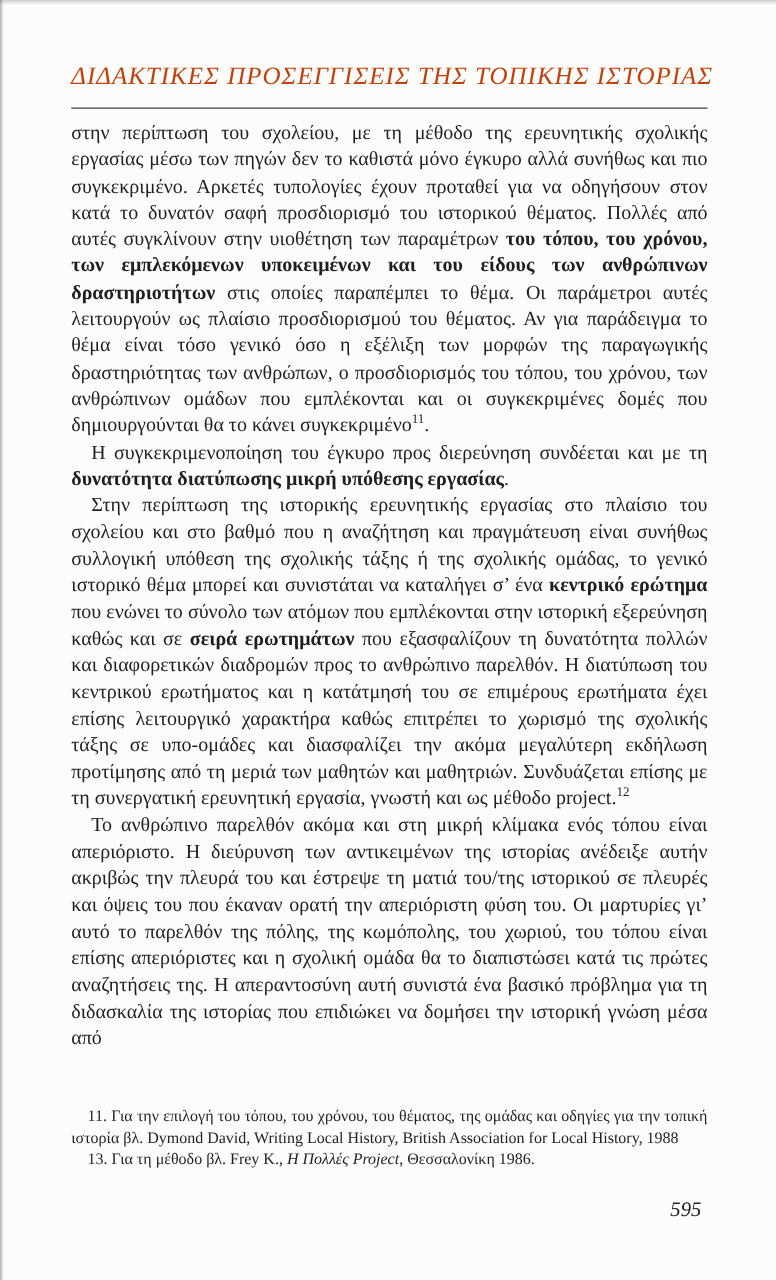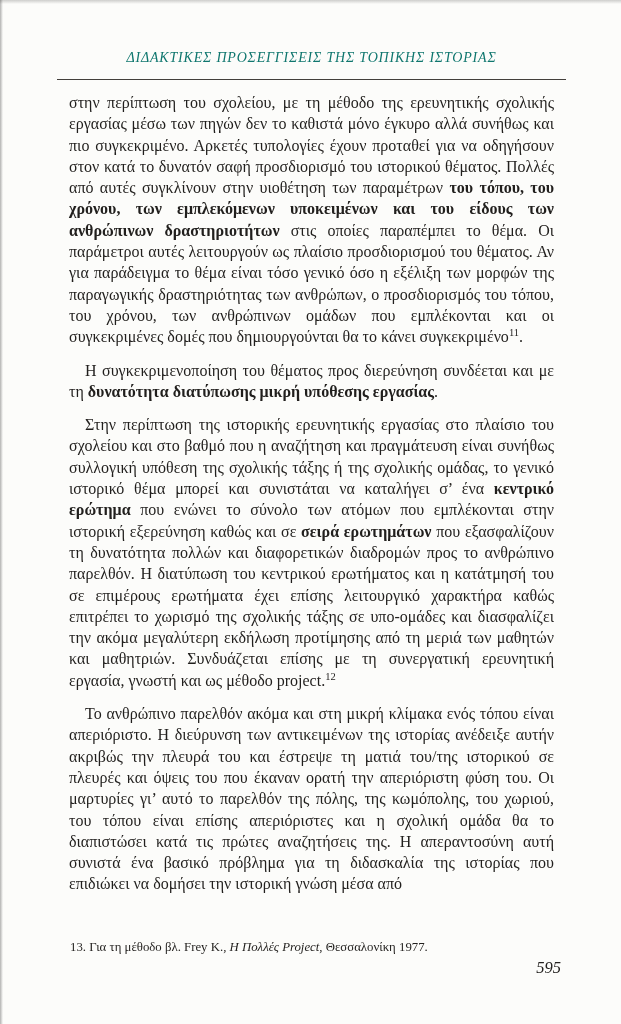--- a/index.html
+++ b/index.html
@@ -31,38 +31,38 @@
   }
   .content {
     position: absolute;
     left: 57px;
     top: 50px;
     width: 509px;
   }
   .running-head {
     text-align: center;
     font-style: italic;
-    font-size: 14px;
+    font-size: 20px;
     letter-spacing: 0.8px;
-    color: #0f766e;
+    color: #c2410c;
     white-space: nowrap;
   }
   .head-rule {
     height: 0;
     border-bottom: 1.6px solid #433f3b;
     margin-top: 13px;
   }
   .body-text {
     margin-top: 9px;
     font-size: 16px;
     line-height: 21.3px;
     text-align: justify;
   }
   .body-text p {
-    margin: 12px;
+    margin: 0;
   }
   .body-text p.indent {
     text-indent: 16px;
   }
   .b { font-weight: bold; }
   .i { font-style: italic; }
   sup {
     font-size: 10.5px;
     line-height: 0;
     vertical-align: super;
@@ -93,24 +93,25 @@
 <div class="page">
   <div class="scan-edge-top"></div>
   <div class="scan-edge-left"></div>
 
   <div class="content">
     <div class="running-head">ΔΙΔΑΚΤΙΚΕΣ ΠΡΟΣΕΓΓΙΣΕΙΣ ΤΗΣ ΤΟΠΙΚΗΣ ΙΣΤΟΡΙΑΣ</div>
     <div class="head-rule"></div>
 
     <div class="body-text">
       <p><span>στην περίπτωση του σχολείου, με τη μέθοδο της ερευνητικής σχολικής εργασίας μέσω των πηγών δεν το καθιστά μόνο έγκυρο αλλά συνήθως και πιο συγκεκριμένο. Αρκετές τυπολογίες έχουν προταθεί για να οδηγήσουν στον κατά το δυνατόν σαφή προσδιορισμό του ιστορικού θέματος. Πολλές από αυτές συγκλίνουν στην υιοθέτηση των παραμέτρων </span><span class="b">του τόπου, του χρόνου, των εμπλεκόμενων υποκειμένων και του είδους των ανθρώπινων δραστηριοτήτων</span><span> στις οποίες παραπέμπει το θέμα. Οι παράμετροι αυτές λειτουργούν ως πλαίσιο προσδιορισμού του θέματος. Αν για παράδειγμα το θέμα είναι τόσο γενικό όσο η εξέλιξη των μορφών της παραγωγικής δραστηριότητας των ανθρώπων, ο προσδιορισμός του τόπου, του χρόνου, των ανθρώπινων ομάδων που εμπλέκονται και οι συγκεκριμένες δομές που δημιουργούνται θα το κάνει συγκεκριμένο</span><sup>11</sup><span>.</span></p>
-      <p class="indent"><span>Η συγκεκριμενοποίηση του θέματος προς διερεύνηση συνδέεται και με τη </span><span class="b">δυνατότητα διατύπωσης μικρή υπόθεσης εργασίας</span><span>.</span></p>
+      <p class="indent"><span>Η συγκεκριμενοποίηση του έγκυρο προς διερεύνηση συνδέεται και με τη </span><span class="b">δυνατότητα διατύπωσης μικρή υπόθεσης εργασίας</span><span>.</span></p>
       <p class="indent"><span>Στην περίπτωση της ιστορικής ερευνητικής εργασίας στο πλαίσιο του σχολείου και στο βαθμό που η αναζήτηση και πραγμάτευση είναι συνήθως συλλογική υπόθεση της σχολικής τάξης ή της σχολικής ομάδας, το γενικό ιστορικό θέμα μπορεί και συνιστάται να καταλήγει σ’ ένα </span><span class="b">κεντρικό ερώτημα</span><span> που ενώνει το σύνολο των ατόμων που εμπλέκονται στην ιστορική εξερεύνηση καθώς και σε </span><span class="b">σειρά ερωτημάτων</span><span> που εξασφαλίζουν τη δυνατότητα πολλών και διαφορετικών διαδρομών προς το ανθρώπινο παρελθόν. Η διατύπωση του κεντρικού ερωτήματος και η κατάτμησή του σε επιμέρους ερωτήματα έχει επίσης λειτουργικό χαρακτήρα καθώς επιτρέπει το χωρισμό της σχολικής τάξης σε υπο-ομάδες και διασφαλίζει την ακόμα μεγαλύτερη εκδήλωση προτίμησης από τη μεριά των μαθητών και μαθητριών. Συνδυάζεται επίσης με τη συνεργατική ερευνητική εργασία, γνωστή και ως μέθοδο project.</span><sup>12</sup></p>
       <p class="indent"><span>Το ανθρώπινο παρελθόν ακόμα και στη μικρή κλίμακα ενός τόπου είναι απεριόριστο. Η διεύρυνση των αντικειμένων της ιστορίας ανέδειξε αυτήν ακριβώς την πλευρά του και έστρεψε τη ματιά του/της ιστορικού σε πλευρές και όψεις του που έκαναν ορατή την απεριόριστη φύση του. Οι μαρτυρίες γι’ αυτό το παρελθόν της πόλης, της κωμόπολης, του χωριού, του τόπου είναι επίσης απεριόριστες και η σχολική ομάδα θα το διαπιστώσει κατά τις πρώτες αναζητήσεις της. Η απεραντοσύνη αυτή συνιστά ένα βασικό πρόβλημα για τη διδασκαλία της ιστορίας που επιδιώκει να δομήσει την ιστορική γνώση μέσα από</span></p>
     </div>
 
     <div class="footnotes">
-      <p><span>13. Για τη μέθοδο βλ. Frey K., </span><span class="i">Η Πολλές Project</span><span>, Θεσσαλονίκη 1977.</span></p>
+      <p><span>11. Για την επιλογή του τόπου, του χρόνου, του θέματος, της ομάδας και οδηγίες για την τοπική ιστορία βλ. Dymond David, Writing Local History, British Association for Local History, 1988</span></p>
+      <p><span>13. Για τη μέθοδο βλ. Frey K., </span><span class="i">Η Πολλές Project</span><span>, Θεσσαλονίκη 1986.</span></p>
     </div>
   </div>
 
   <div class="page-number">595</div>
 </div>
 
 </body></html>

